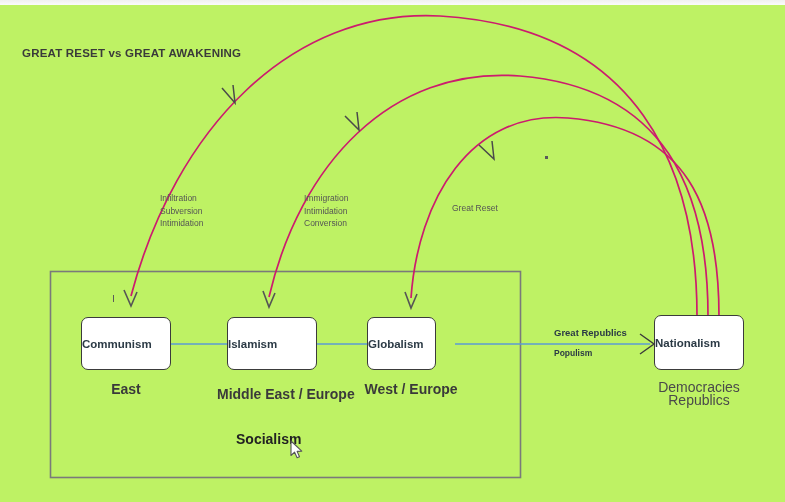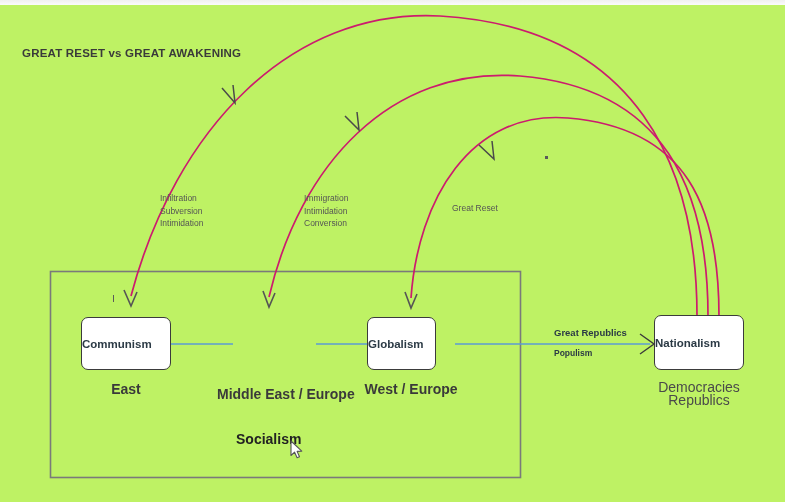--- a/index.html
+++ b/index.html
@@ -149,20 +149,23 @@
     <g fill="none" stroke="#3B3B3B" stroke-width="1.4">
       <path d="M 640,334 L 654,344 L 640,354"></path>
     </g>
   </svg>
 
   <div class="node" style="left:81px; top:317px; width:90px; height:53px;">
     <span>Communism</span>
   </div>
   <div class="node-caption" style="left:81px; top:381px; width:90px;">East</div>
 
+  <div class="node" style="left:227px; top:317px; width:90px; height:53px;">
+    <span>Islamism</span>
+  </div>
   <div class="node-caption" style="left:217px; top:386px; width:110px;">Middle East / Europe</div>
 
   <div class="node" style="left:367px; top:317px; width:69px; height:53px;">
     <span>Globalism</span>
   </div>
   <div class="node-caption" style="left:357px; top:381px; width:108px;">West / Europe</div>
 
   <div class="node" style="left:654px; top:315px; width:90px; height:55px;">
     <span>Nationalism</span>
   </div>

